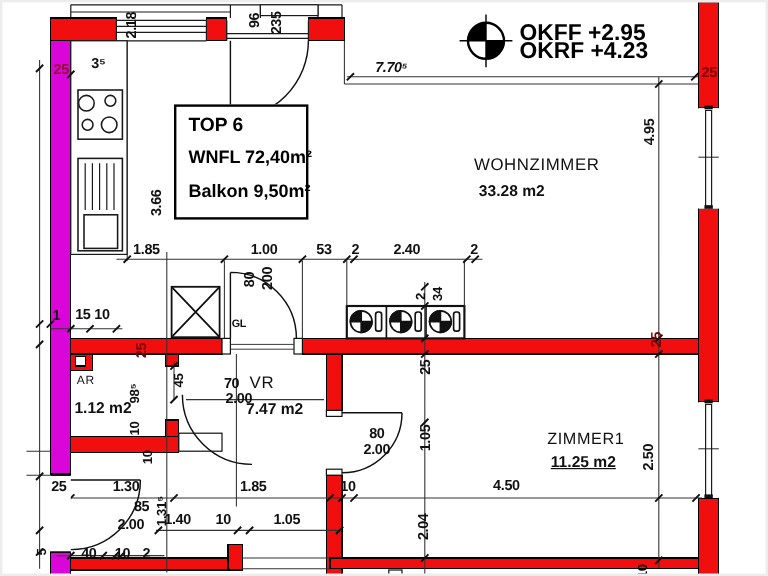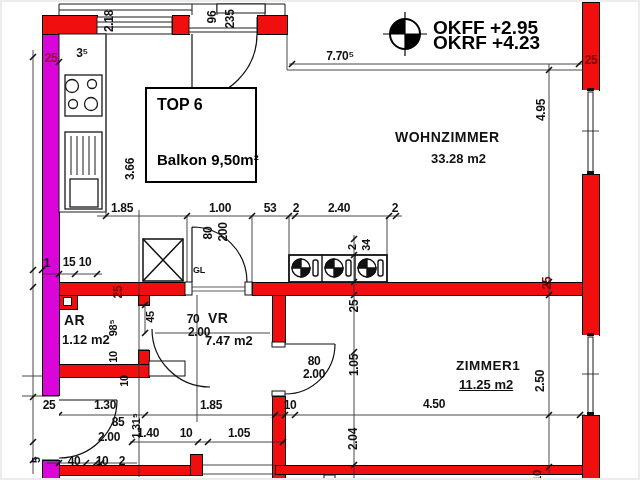--- a/index.html
+++ b/index.html
@@ -4,21 +4,21 @@
 <style>
   html,body{margin:0;padding:0;background:#fff;}
   #plan{position:relative;width:640px;height:480px;background:#fff;overflow:hidden;
         font-family:"Liberation Sans","DejaVu Sans",sans-serif;box-sizing:border-box;
         border:2px solid #ececec;}
   #plan svg{position:absolute;left:0;top:0;z-index:1;}
   #text-layer{position:absolute;left:0;top:0;width:640px;height:480px;z-index:2;}
   .dim{position:absolute;transform:translate(-50%,-50%);font-size:12px;font-weight:700;
        color:#111;white-space:nowrap;letter-spacing:-0.3px;line-height:1;}
   .dim.rot{transform:translate(-50%,-50%) rotate(-90deg);}
-  .room-name{position:absolute;font-weight:700;color:#111;white-space:nowrap;letter-spacing:0.5px;line-height:1;}
+  .room-name{position:absolute;font-weight:400;color:#111;white-space:nowrap;letter-spacing:0.5px;line-height:1;}
   .room-area{position:absolute;font-weight:700;color:#111;white-space:nowrap;font-size:13px;line-height:1;}
   #info-box{position:absolute;left:143px;top:85px;width:108px;height:92px;border:2px solid #000;background:#fff;}
   #info-box span{position:absolute;left:10px;font-weight:700;color:#000;white-space:nowrap;line-height:1;}
   #info-title{top:8px;font-size:16px;}
   #info-line2{top:35px;font-size:15px;}
   #info-line3{top:63px;font-size:15px;}
   .lvl{position:absolute;font-size:19px;font-weight:700;color:#000;white-space:nowrap;line-height:1;}
 </style>
 </head>
 <body>
@@ -149,48 +149,49 @@
       <path d="M333 342A50 50 0 0 1 283 392 M283 342H333"></path>
       <path d="M150 327A58 58 0 0 0 208 385"></path>
       <path d="M115 398A58 58 0 0 1 57 456 M57 398H115"></path>
     </g>
   </g>
 </svg>
 
 <div id="text-layer">
   <div id="info-box">
     <span id="info-title">TOP 6</span>
+    <span id="info-line2">WNFL 72,40m²</span>
     <span id="info-line3">Balkon 9,50m²</span>
   </div>
 
   <span class="lvl" style="left:431px;top:16px;">OKFF +2.95</span>
   <span class="lvl" style="left:431px;top:31px;">OKRF +4.23</span>
 
   <span class="room-name" style="left:393px;top:128px;font-size:14px;">WOHNZIMMER</span>
-  <span class="room-area" style="left:397px;top:150px;margin-left:32px;">33.28 m2</span>
+  <span class="room-area" style="left:397px;top:150px;">33.28 m2</span>
 
   <span class="room-name" style="left:454px;top:357px;font-size:13.5px;">ZIMMER1</span>
   <span class="room-area" style="left:457px;top:376px;text-decoration:underline;">11.25 m2</span>
 
   <span class="room-name" style="left:206px;top:309px;font-size:14px;">VR</span>
   <span class="room-area" style="left:203px;top:332px;">7.47 m2</span>
 
-  <span class="room-name" style="left:62px;top:311px;font-size:14px;">AR</span>
+  <span class="room-name" style="left:62px;top:311px;font-size:10px;">AR</span>
   <span class="room-area" style="left:60px;top:331px;">1.12 m2</span>
 <span class="dim" style="left: 120px; top: 206px;">1.85</span>
       <span class="dim" style="left: 218px; top: 206px;">1.00</span>
       <span class="dim" style="left: 268px; top: 206px;">53</span>
       <span class="dim" style="left: 294px; top: 206px;">2</span>
       <span class="dim" style="left: 337px; top: 206px;">2.40</span>
       <span class="dim" style="left: 393px; top: 206px;">2</span>
-      <span class="dim" style="left: 338px; top: 54px;">7.70⁵</span>
+      <span class="dim" style="left: 324px; top: 54px; font-style: italic;">7.70⁵</span>
       <span class="dim" style="left: 103px; top: 403px;">1.30</span>
       <span class="dim" style="left: 209px; top: 403px;">1.85</span>
       <span class="dim" style="left: 288px; top: 403px;">10</span>
-      <span class="dim" style="left: 432px; top: 402px;">4.50</span>
+      <span class="dim" style="left: 420px; top: 402px;">4.50</span>
       <span class="dim" style="left: 146px; top: 431px;">1.40</span>
       <span class="dim" style="left: 184px; top: 431px;">10</span>
       <span class="dim" style="left: 237px; top: 431px;">1.05</span>
       <span class="dim" style="left: 72px; top: 459px;">40</span>
       <span class="dim" style="left: 100px; top: 459px;">10</span>
       <span class="dim" style="left: 120px; top: 459px;">2</span>
       <span class="dim" style="left: 67px; top: 260px;">15</span>
       <span class="dim" style="left: 83px; top: 260px;">10</span>
       <span class="dim" style="left: 45px; top: 261px;">1</span>
       <span class="dim" style="left: 49px; top: 56px; color: rgb(143, 16, 48);">25</span>

